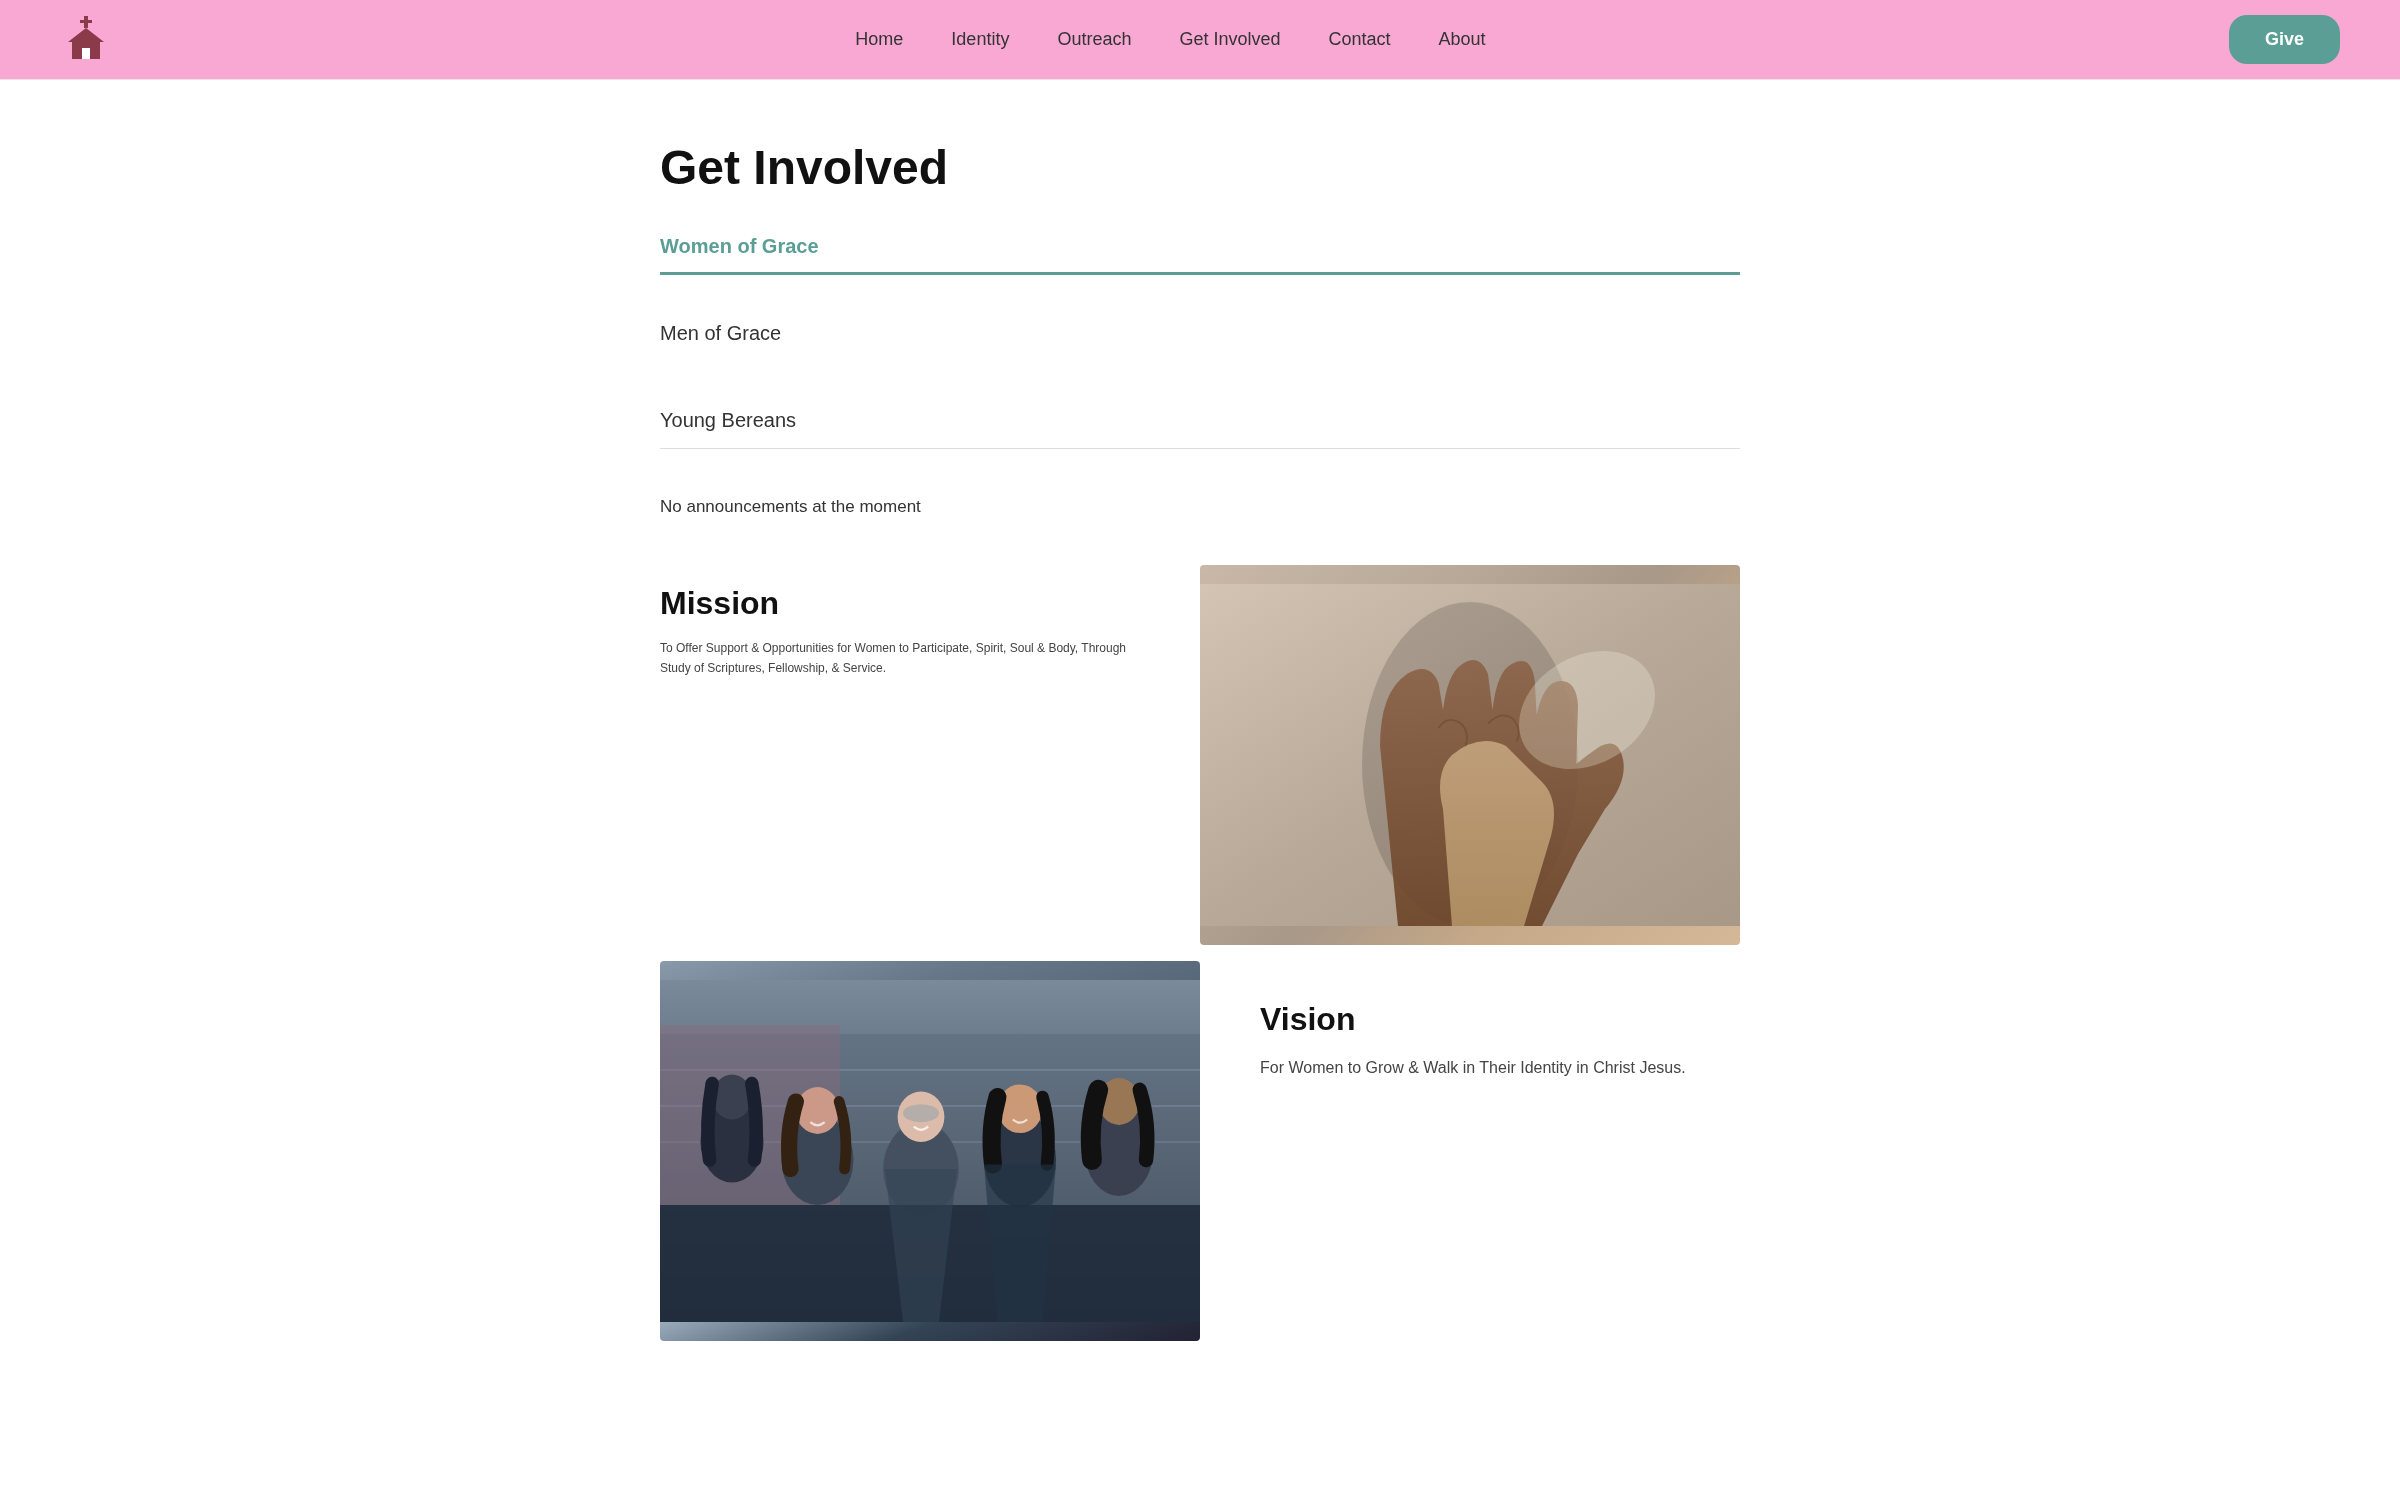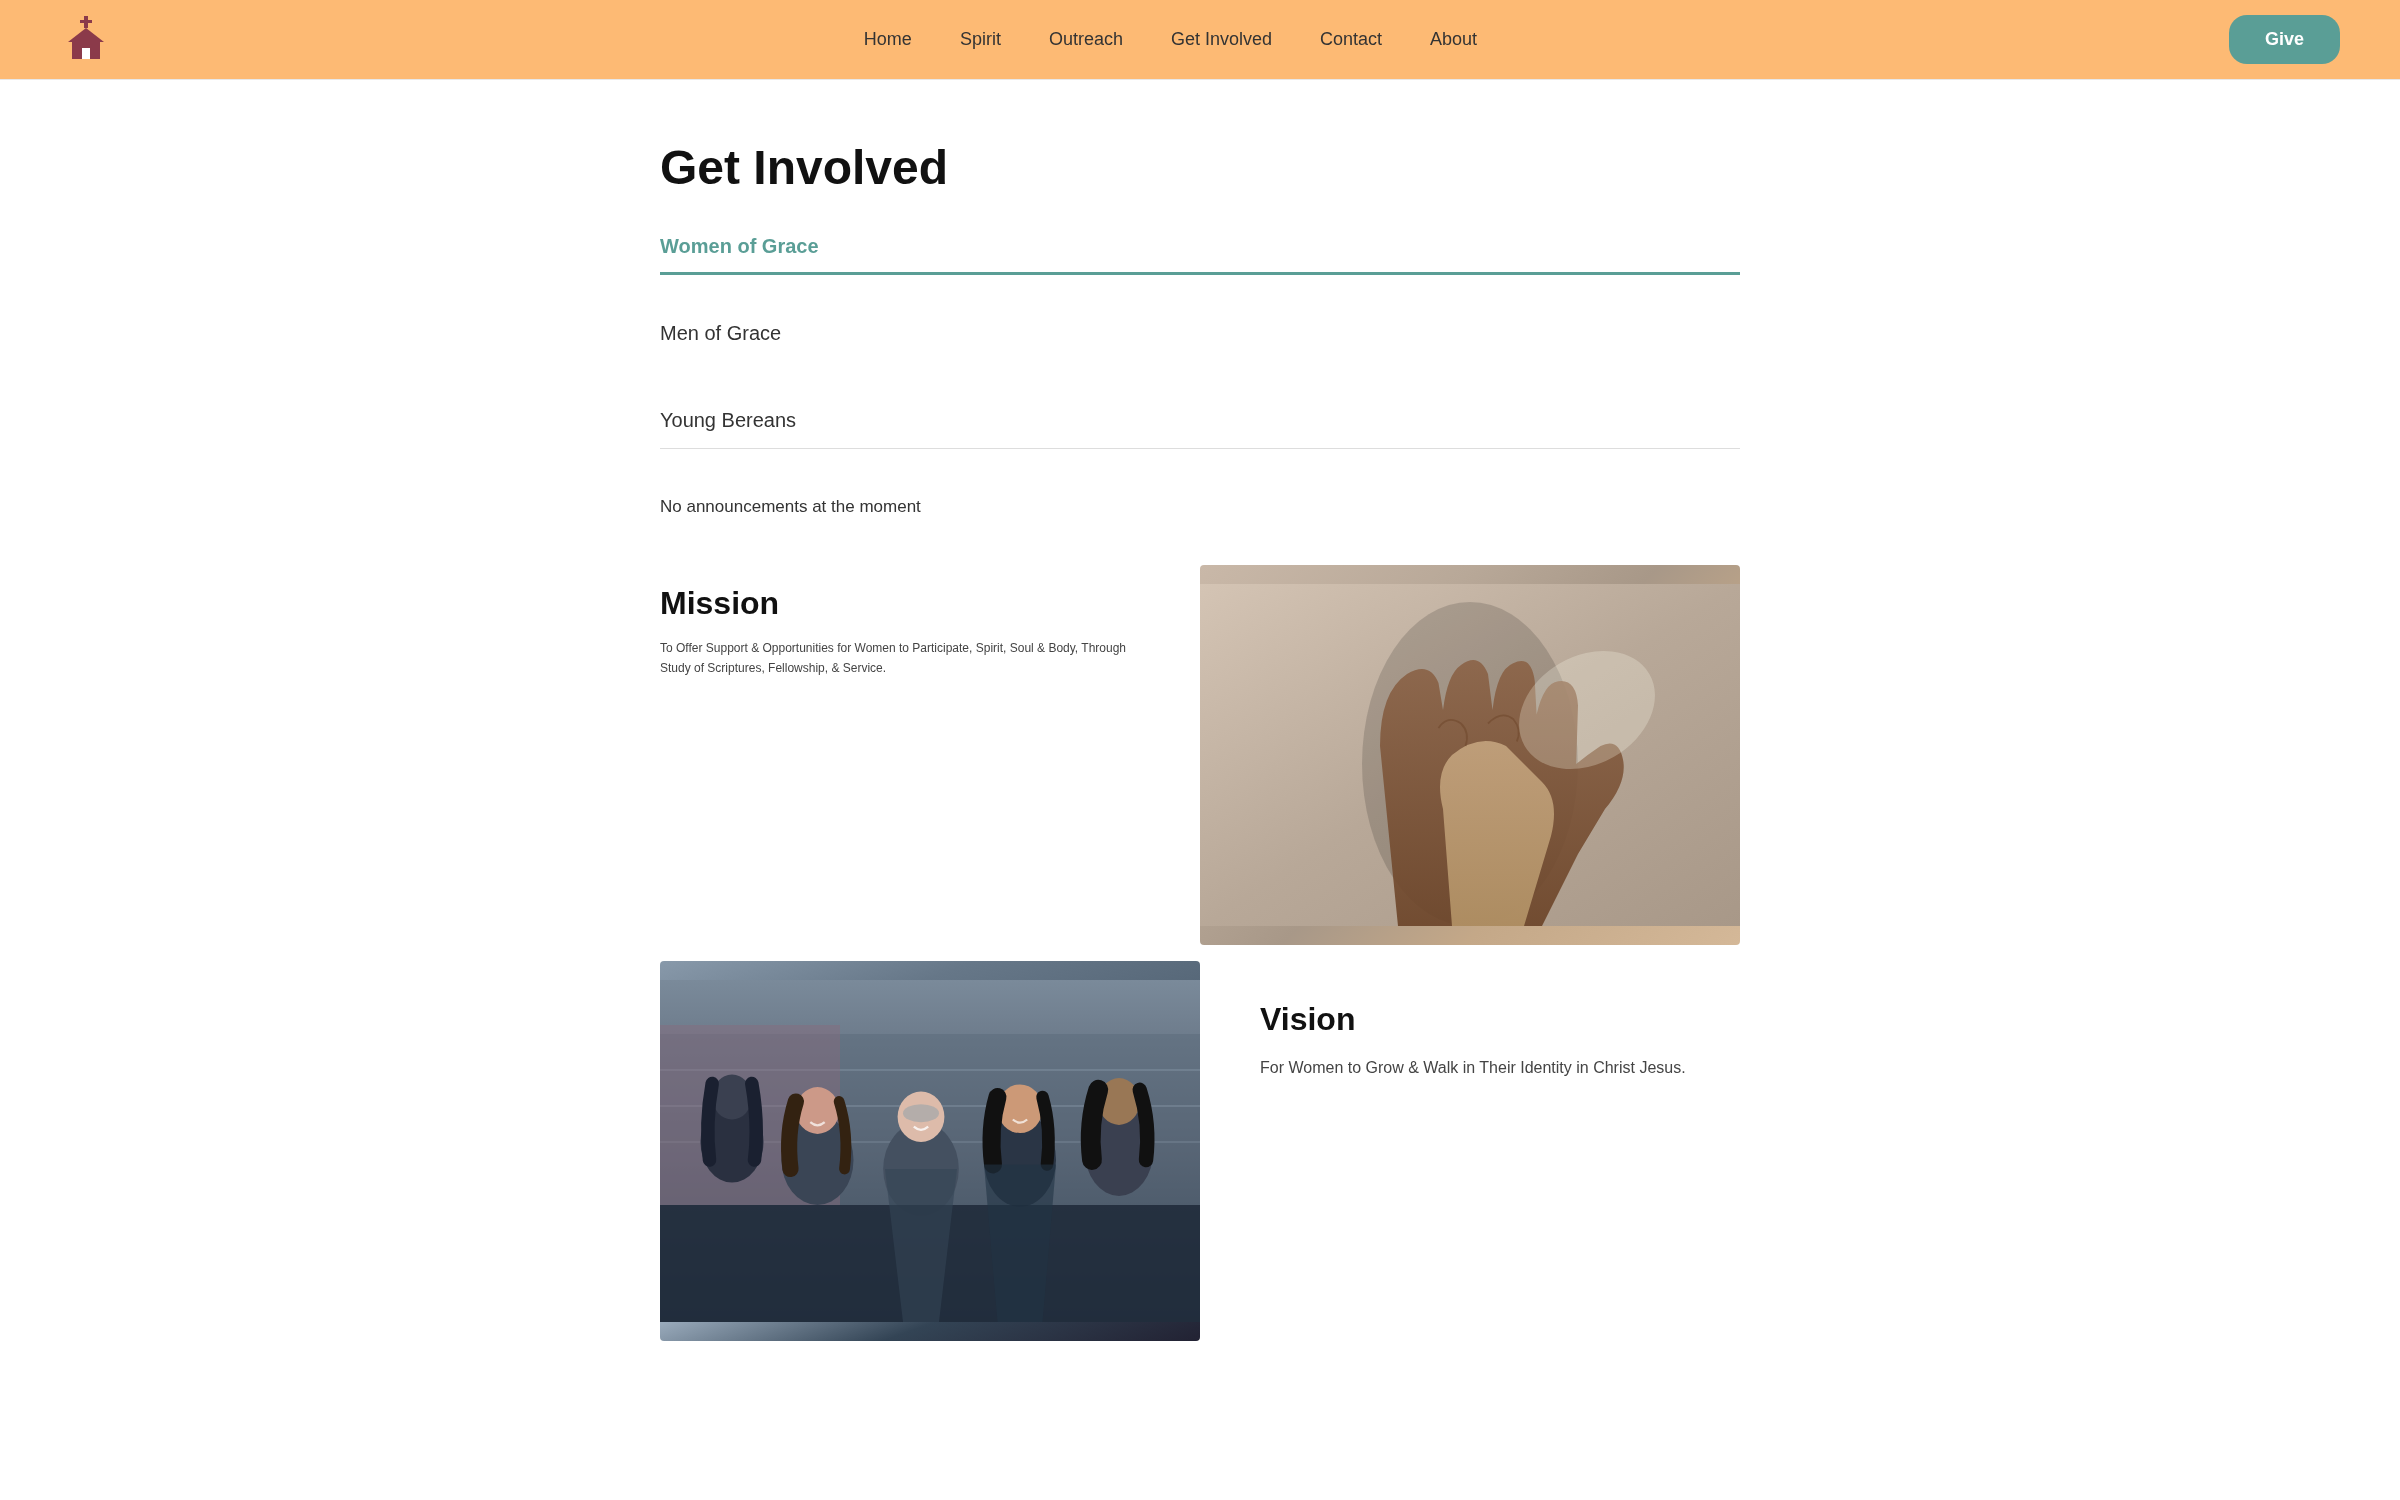--- a/index.html
+++ b/index.html
@@ -6,21 +6,21 @@
     body { font-family: -apple-system, BlinkMacSystemFont, 'Segoe UI', Arial, sans-serif; background: #fff; color: #222; }
 
     
     .navbar {
       display: flex;
       align-items: center;
       justify-content: space-between;
       padding: 0 60px;
       height: 80px;
       border-bottom: 1px solid #e8e8e8;
-      background: #fdba74;
+      background: #f9a8d4;
     }
     .nav-logo {
       display: flex;
       align-items: center;
     }
     .nav-logo svg {
       width: 52px;
       height: 52px;
     }
     .nav-links {
@@ -180,21 +180,21 @@
       <polygon points="8,28 26,14 44,28" class="church-icon"></polygon>
 
       <rect x="12" y="27" width="28" height="18" class="church-icon"></rect>
 
       <rect x="22" y="34" width="8" height="11" fill="#fff"></rect>
     </svg>
   </div>
 
   <ul class="nav-links">
     <li><a href="#">Home</a></li>
-    <li><a href="#">Spirit</a></li>
+    <li><a href="#">Identity</a></li>
     <li><a href="#">Outreach</a></li>
     <li><a href="#">Get Involved</a></li>
     <li><a href="#">Contact</a></li>
     <li><a href="#">About</a></li>
   </ul>
 
   <button class="give-btn">Give</button>
 </nav>
 
 <main class="page-content">

